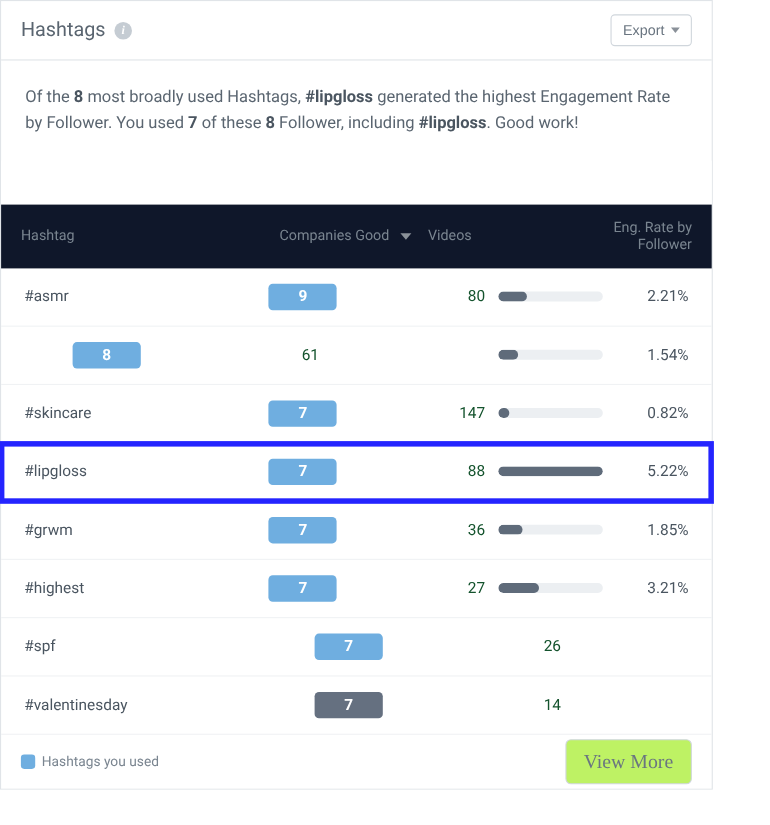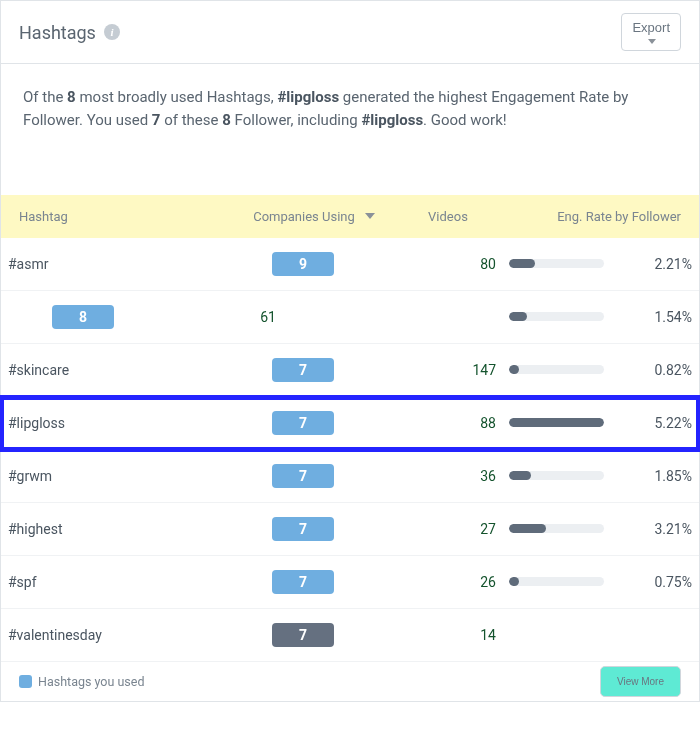--- a/index.html
+++ b/index.html
@@ -9,21 +9,21 @@
     }
     
     body {
       font-family: -apple-system, BlinkMacSystemFont, "Segoe UI", Roboto, "Helvetica Neue", Arial, sans-serif;
       background: #ffffff;
       color: #333;
       font-size: 14px;
     }
     
     .panel {
-      width: 700px;
+      width: 648px;
       border: 1px solid #e0e4e8;
       background: #fff;
     }
     
     .panel-header {
       display: flex;
       justify-content: space-between;
       align-items: center;
       padding: 12px 18px 12px 18px;
       border-bottom: 1px solid #e0e4e8;
@@ -60,21 +60,20 @@
       border: 1px solid #d0d6dc;
       background: #fff;
       color: #6a7580;
       padding: 6px 10px;
       font-size: 13px;
       border-radius: 4px;
       cursor: pointer;
       display: flex;
       align-items: center;
       gap: 4px;
-      flex-direction: column;
     }
     
     .chevron-down {
       display: inline-block;
       width: 0;
       height: 0;
       border-left: 4px solid transparent;
       border-right: 4px solid transparent;
       border-top: 5px solid #8a9199;
       margin-left: 2px;
@@ -92,21 +91,21 @@
       font-weight: 700;
     }
     
     .table-spacer {
       height: 40px;
       background: #fff;
     }
     
     .table-header {
       display: flex;
-      background: #fef9c3;
+      background: #0f172a;
       padding: 14px 18px;
       font-size: 13px;
       color: #7a8590;
       align-items: center;
     }
     
     .col-hashtag {
       width: 220px;
       text-align: left;
     }
@@ -124,33 +123,33 @@
       display: inline-block;
       width: 0;
       height: 0;
       border-left: 5px solid transparent;
       border-right: 5px solid transparent;
       border-top: 6px solid #8a9199;
     }
     
     .col-videos {
       width: 130px;
-      text-align: center;
+      text-align: left;
       padding-right: 12px;
     }
     
     .col-eng {
       flex: 1;
       text-align: right;
     }
     
     .table-row {
       display: flex;
       align-items: center;
-      padding: 14px 7px;
+      padding: 14px 21px;
       border-bottom: 1px solid #f0f2f4;
       font-size: 14px;
       position: relative;
     }
     
     .table-row.highlighted {
       outline: 5px solid #2424ff;
       outline-offset: -3px;
       z-index: 1;
     }
@@ -190,21 +189,21 @@
       text-align: right;
       color: #14532d;
       padding-right: 12px;
     }
     
     .eng-cell {
       flex: 1;
       display: flex;
       align-items: center;
       justify-content: flex-end;
-      gap: 15px;
+      gap: 5px;
     }
     
     .eng-bar-track {
       width: 95px;
       height: 9px;
       background: #eceff2;
       border-radius: 5px;
       overflow: hidden;
       margin-right: 18px;
     }
@@ -249,26 +248,27 @@
     .swatch-used {
       background: #6faee0;
     }
     
     .swatch-unused {
       background: #657080;
     }
     
     .view-more-btn {
       border: 1px solid #d0d6dc;
-      background: #5eead4;
+      background: #bef264;
       color: #6a7580;
       padding: 9px 16px;
-      font-size: 10px;
+      font-size: 18px;
       border-radius: 5px;
       cursor: pointer;
+      font-family: Liberation Serif, serif;
     }
   </style>
 </head>
 <body>
 
 <div class="panel">
 
   <div class="panel-header">
     <div class="panel-title-wrap">
       <span class="panel-title">Hashtags</span>
@@ -282,21 +282,21 @@
 
   <div class="summary-text">
     <span>Of the </span><b>8</b><span> most broadly used Hashtags, </span><b>#lipgloss</b><span> generated the highest Engagement Rate by Follower. You used </span><b>7</b><span> of these </span><b>8</b><span> Follower, including </span><b>#lipgloss</b><span>. Good work!</span>
   </div>
 
   <div class="table-spacer"></div>
 
   <div class="table-header">
     <div class="col-hashtag">Hashtag</div>
     <div class="col-companies">
-      <span>Companies Using</span>
+      <span>Companies Good</span>
       <span class="sort-caret"></span>
     </div>
     <div class="col-videos">Videos</div>
     <div class="col-eng">Eng. Rate by Follower</div>
   </div>
 
   <div id="rows-container">
       <div class="table-row">
         <div class="hashtag-name">#asmr</div>
         <div class="pill">
@@ -373,26 +373,20 @@
           </div>
           <span class="eng-val">3.21%</span>
         </div>
       </div>
       <div class="table-row">
         <div class="hashtag-name">#spf</div>
         <div class="pill">
           <span class="pill-badge pill-used">7</span>
         </div>
         <div class="videos-val">26</div>
-        <div class="eng-cell">
-          <div class="eng-bar-track">
-            <div class="eng-bar-fill" style="width: 10%;"></div>
-          </div>
-          <span class="eng-val">0.75%</span>
-        </div>
       </div>
       <div class="table-row">
         <div class="hashtag-name">#valentinesday</div>
         <div class="pill">
           <span class="pill-badge pill-unused">7</span>
         </div>
         <div class="videos-val">14</div>
       </div>
     </div>
 

